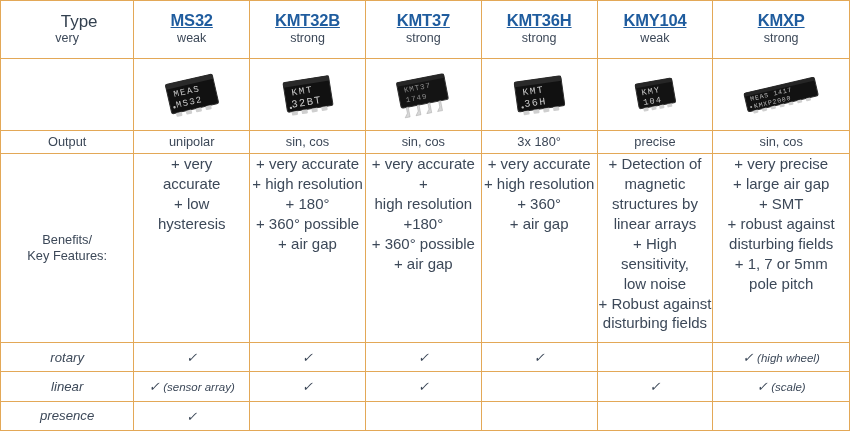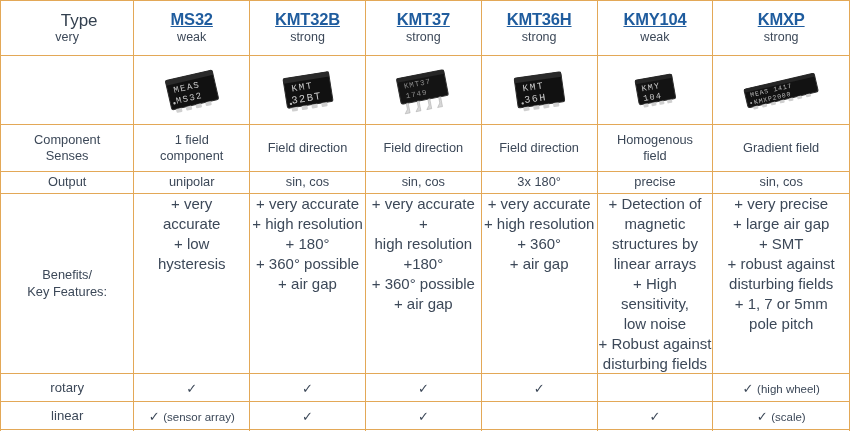--- a/index.html
+++ b/index.html
@@ -101,21 +101,21 @@
   .row-benefits td.lbl-mid { vertical-align: middle; margin-left: 20px; }
   .benefits {
     text-align: left;
     font-size: 15px;
     line-height: 1.33;
     padding: 6px 5px 0 7px;
     white-space: pre-line;
   }
 
   
-  .row-check td { height: 27px; }
+  .row-check td { height: 27px; font-style: italic; }
   .lbl-indent {
     text-align: left;
     padding-left: 22px;
     font-size: 13.2px;
   }
   .chk {
     font-size: 13px;
     color: #3c4858;
     white-space: nowrap;
   }
@@ -293,32 +293,20 @@
               </g>
               <text x="19" y="25" fill="#b8b8b8" font-family="'Liberation Mono',monospace" font-size="6.6" letter-spacing="0.8">MEAS  1417</text>
               <text x="21" y="33" fill="#b8b8b8" font-family="'Liberation Mono',monospace" font-size="6.6" letter-spacing="0.8">KMXP2000</text>
               <circle cx="18" cy="31" r="1" fill="#b0b0b0"></circle>
             </g>
           </svg>
         </div>
       </td>
     </tr>
 
-    <tr class="row-senses">
-      <td class="lbl" style="white-space:pre-line">Component
-Senses</td>
-      <td class="cell-text" style="white-space:pre-line">1 field
-component</td>
-      <td class="cell-text" style="white-space:pre-line">Field direction</td>
-      <td class="cell-text" style="white-space:pre-line">Field direction</td>
-      <td class="cell-text" style="white-space:pre-line">Field direction</td>
-      <td class="cell-text" style="white-space:pre-line">Homogenous
-field</td>
-      <td class="cell-text" style="white-space:pre-line">Gradient field</td>
-    </tr>
 
     <tr class="row-output">
       <td class="lbl">Output</td>
       <td class="cell-text">unipolar</td>
       <td class="cell-text">sin, cos</td>
       <td class="cell-text">sin, cos</td>
       <td class="cell-text">3x 180°</td>
       <td class="cell-text">precise</td>
       <td class="cell-text">sin, cos</td>
     </tr>

